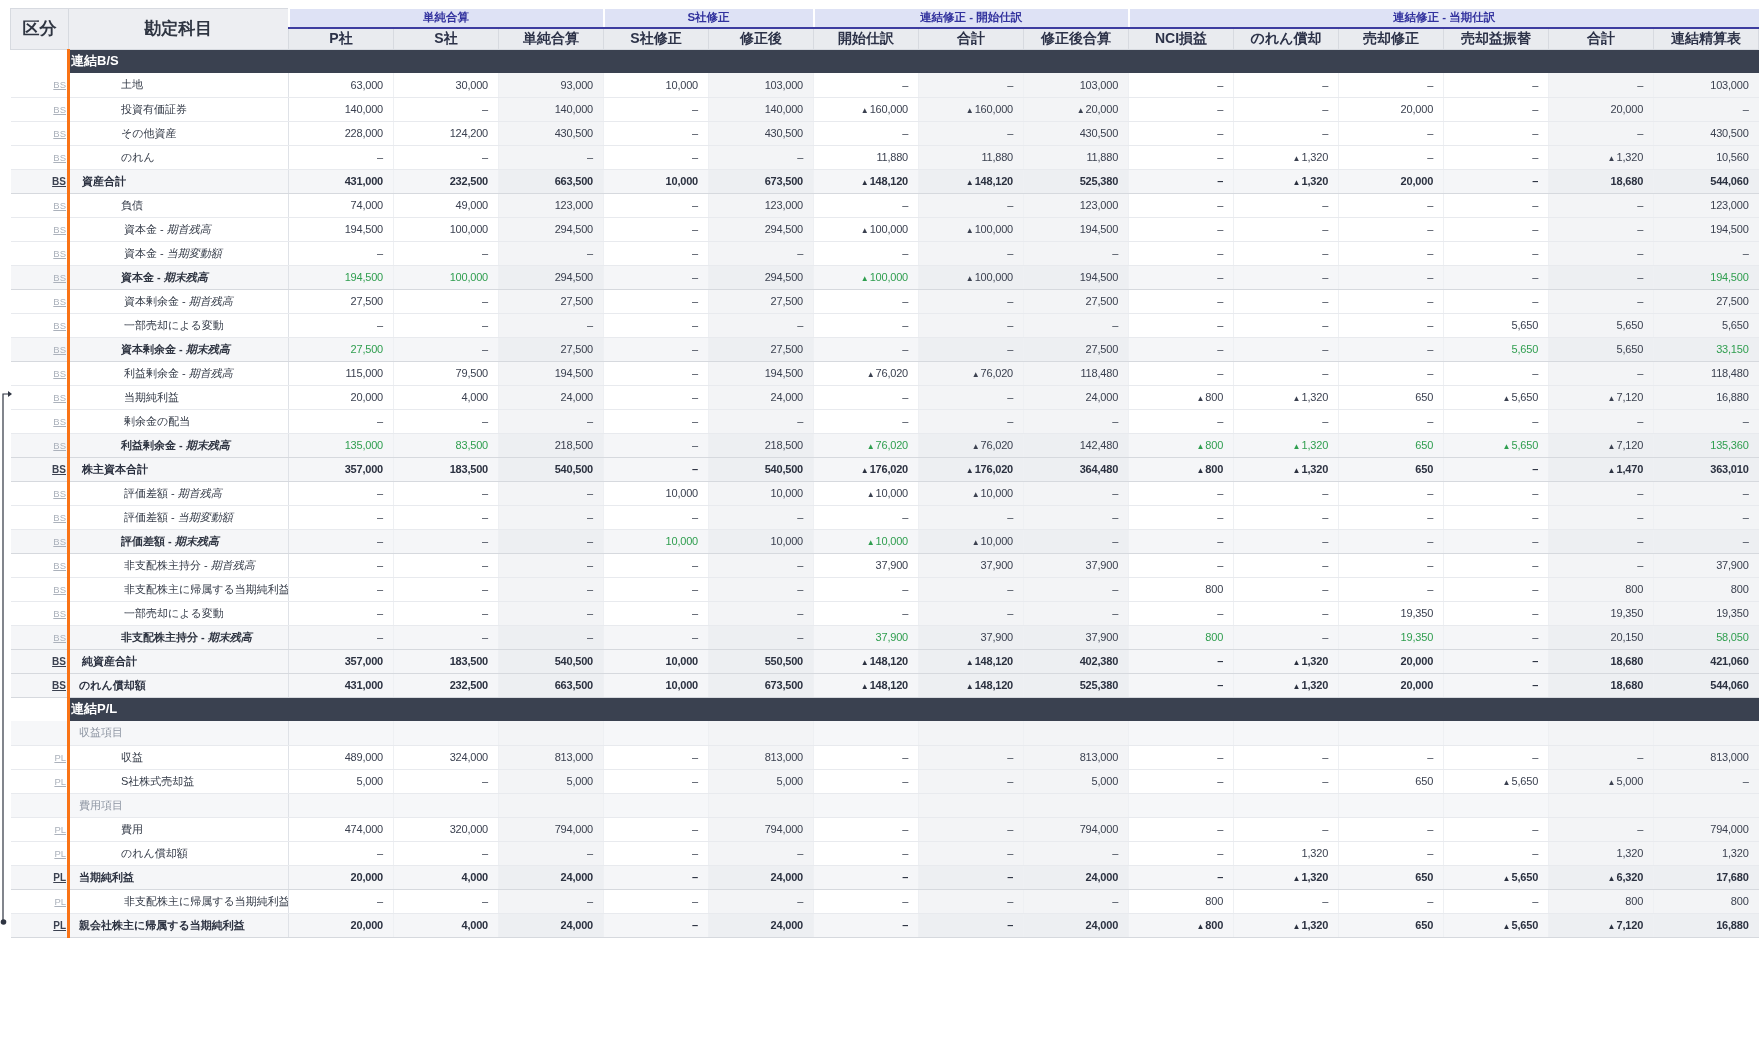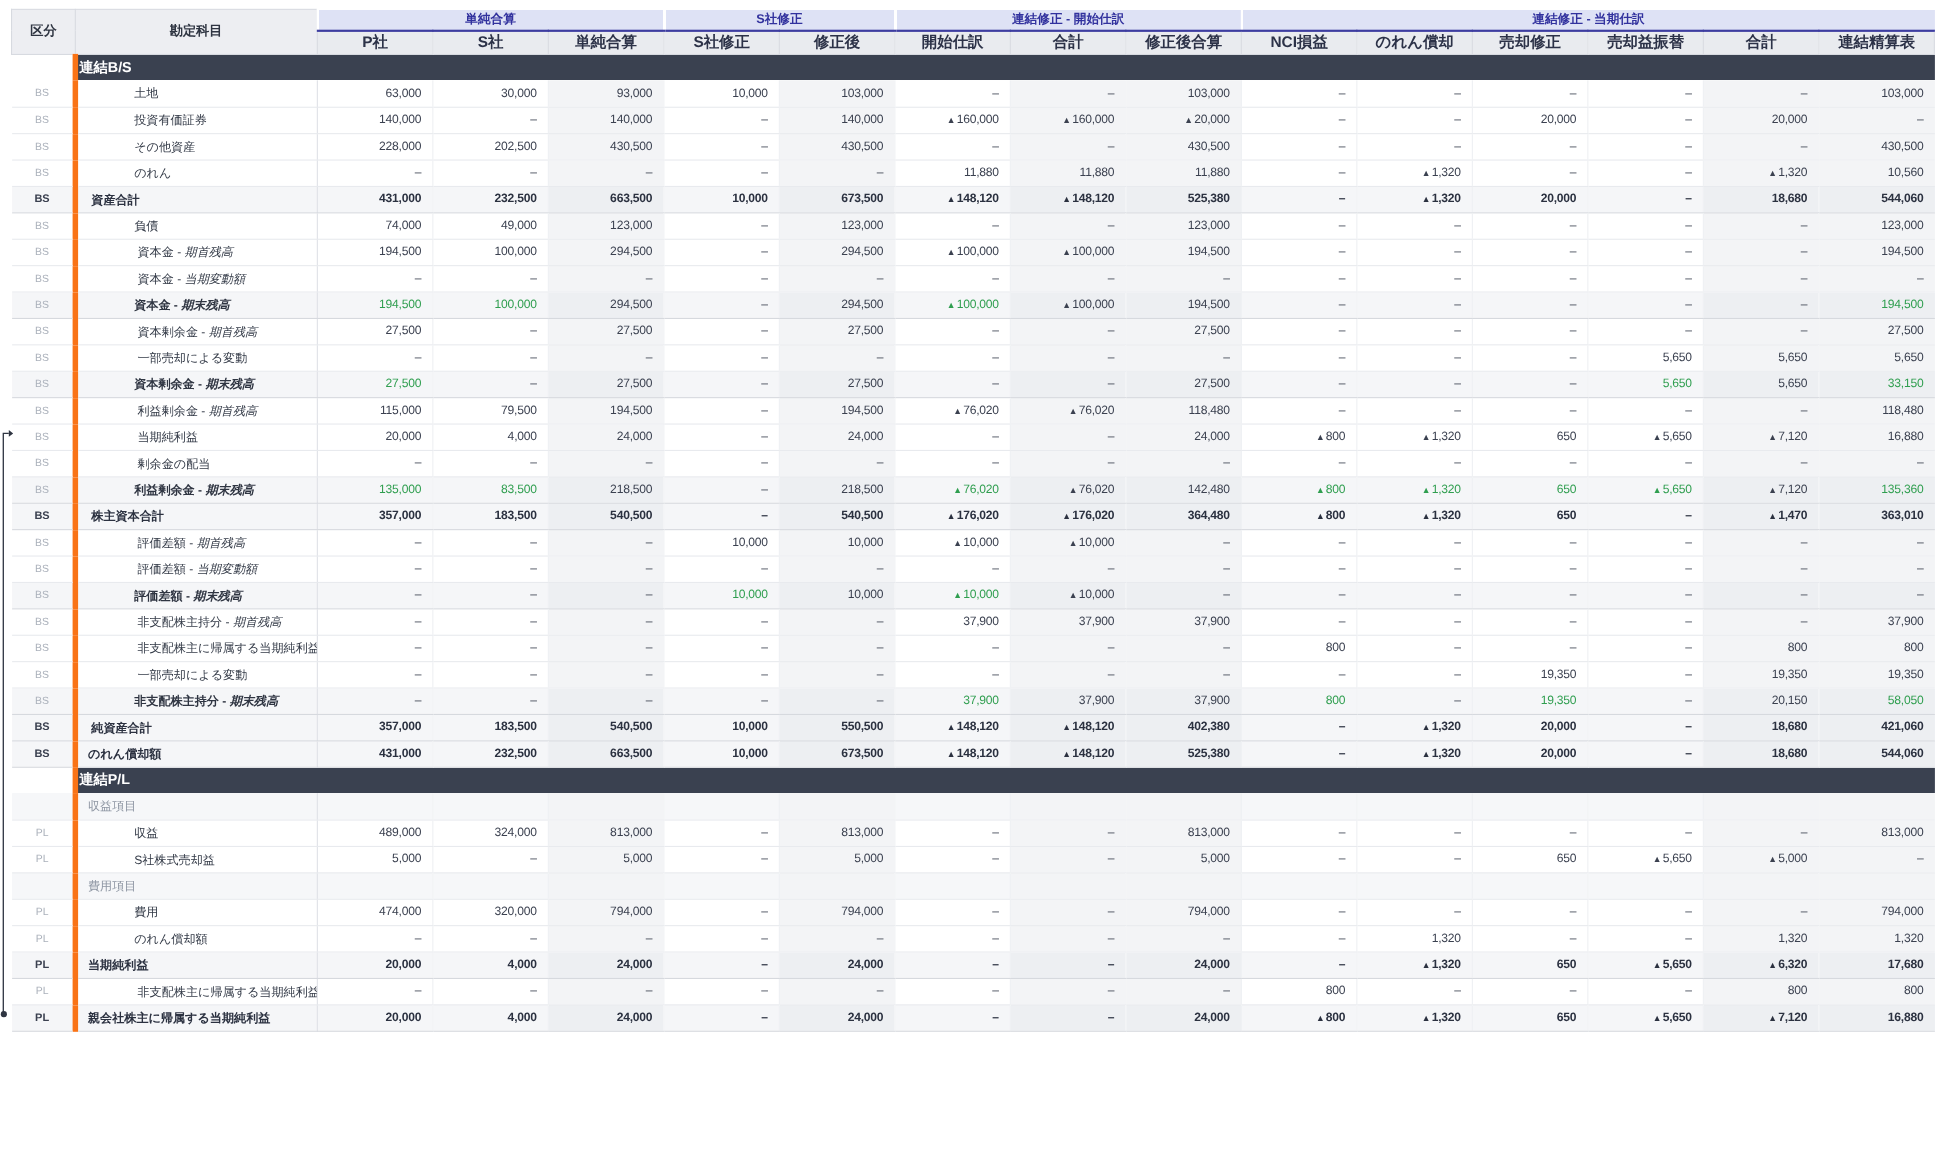--- a/index.html
+++ b/index.html
@@ -2,29 +2,29 @@
 <html><head>
 <meta charset="utf-8">
 <style>
   html,body{margin:0;padding:0;background:#fff;}
   body{width:1759px;height:1058px;font-family:"Liberation Sans","DejaVu Sans",sans-serif;overflow:hidden;}
   #wrap{position:relative;padding:8px 0 0 10px;}
   table{border-collapse:collapse;table-layout:fixed;width:1748px;}
   th,td{overflow:hidden;white-space:nowrap;box-sizing:border-box;}
 
   
-  th.corner{background:#edeef2;color:#2f3542;font-size:12px;font-weight:700;border:1px solid #d7dae0;}
+  th.corner{background:#edeef2;color:#2f3542;font-size:17px;font-weight:700;border:1px solid #d7dae0;}
   th.group{background:#dee2f5;color:#32329e;font-size:11.5px;font-weight:700;height:19px;
            border-bottom:2px solid #3d3da0;border-left:2px solid #ffffff;}
   th.colh{background:#e9ebef;color:#2c3248;font-size:14px;font-weight:700;height:19px;
           border:1px solid #d7dae0;}
 
   
   tbody td{height:24px;border-bottom:1px solid #e8eaee;font-size:11px;}
-  td.tag{color:#abb1bb;font-size:9.5px;text-align:center;border-right:5px solid #f97316;}
+  td.tag{color:#abb1bb;font-size:9.5px;text-align:right;border-right:3px solid #f97316;text-decoration:underline;}
   td.label{color:#333a47;border-right:1px solid #dfe2e7;}
   td.label .ind0{padding-left:8px;}  td.label .ind1{padding-left:11px;}
   td.label .ind2{padding-left:50px;} td.label .ind3{padding-left:53px;}
   td.val{text-align:right;padding-right:10px;color:#3b4150;letter-spacing:-0.2px;border-left:1px solid #eef0f3;}
   td.val.calc{background:#f3f4f6;}
   .green{color:#2f9e4f;}
   .dash{color:#9aa2ad;}
   i.sfx{font-style:italic;}
   .tri{font-size:8px;letter-spacing:0;margin-right:1px;}
 
@@ -138,21 +138,21 @@
           <td class="val dash">–</td>
           <td class="val green">20,000</td>
           <td class="val dash">–</td>
           <td class="val calc">20,000</td>
           <td class="val calc dash">–</td>
         </tr>
         <tr class="item">
           <td class="tag"><span>BS</span></td>
           <td class="label"><span class="ind2">その他資産</span></td>
           <td class="val green">228,000</td>
-          <td class="val green">202,500</td>
+          <td class="val green">124,200</td>
           <td class="val calc">430,500</td>
           <td class="val dash">–</td>
           <td class="val calc">430,500</td>
           <td class="val dash">–</td>
           <td class="val calc dash">–</td>
           <td class="val calc">430,500</td>
           <td class="val dash">–</td>
           <td class="val dash">–</td>
           <td class="val dash">–</td>
           <td class="val dash">–</td>

